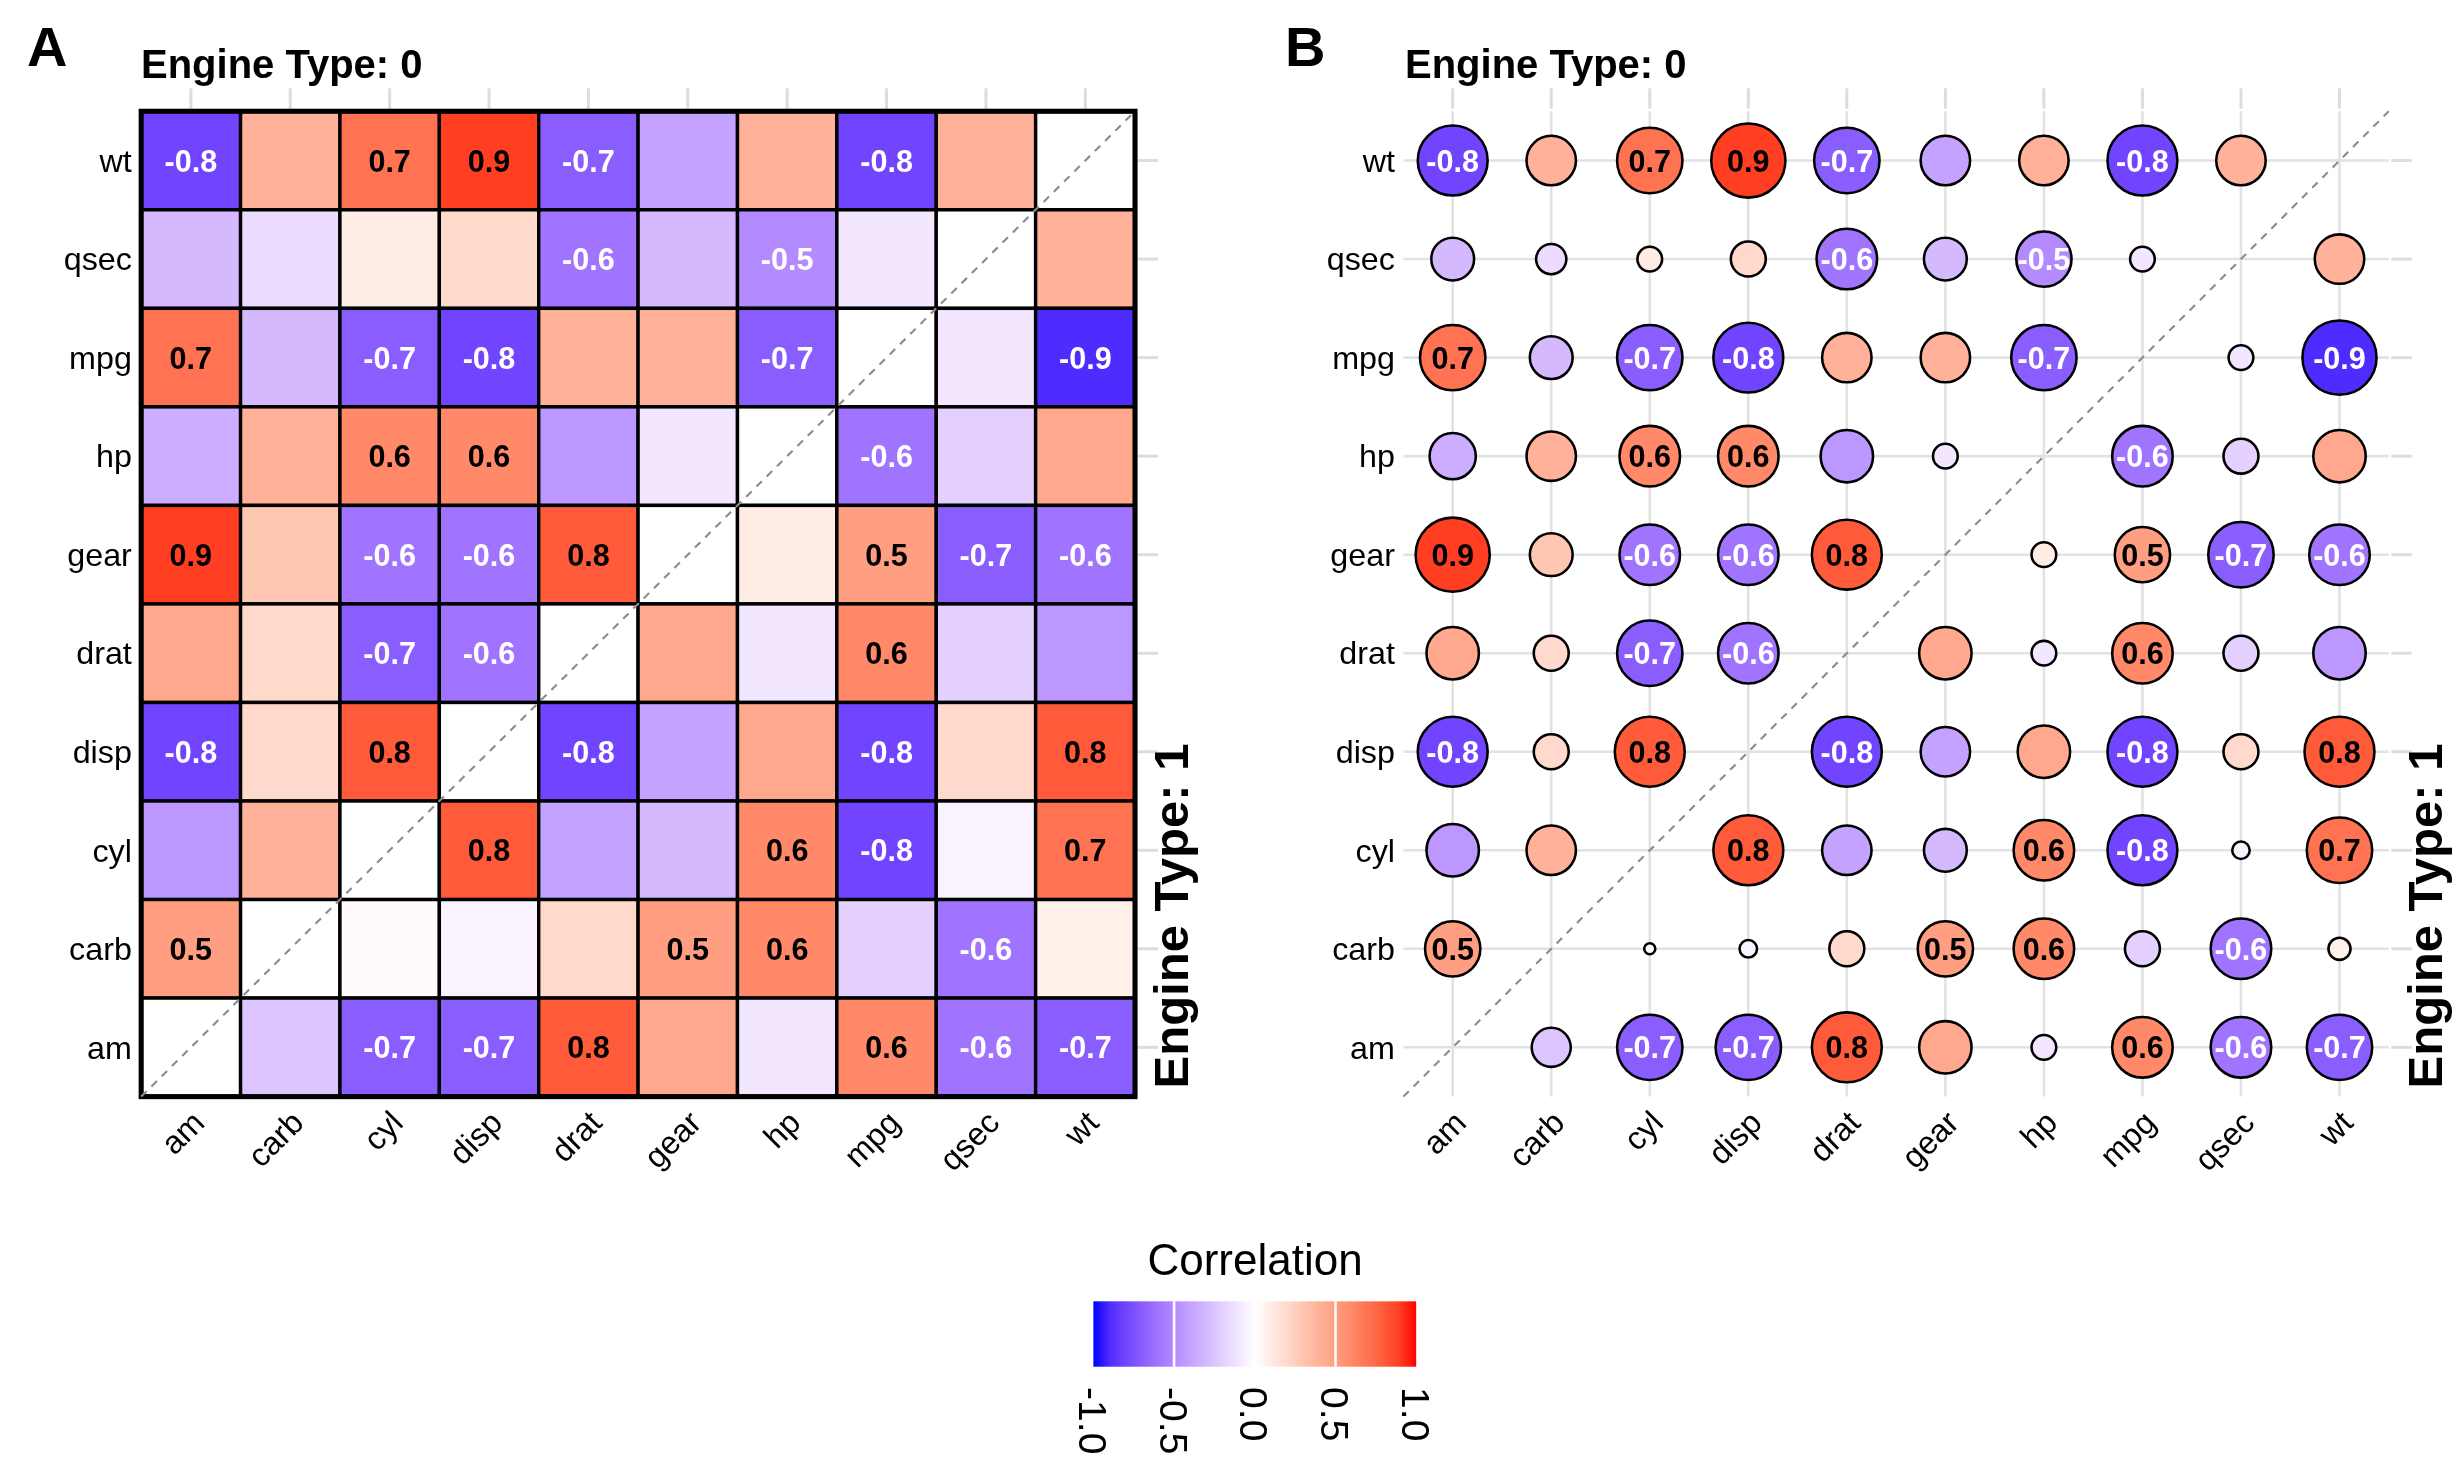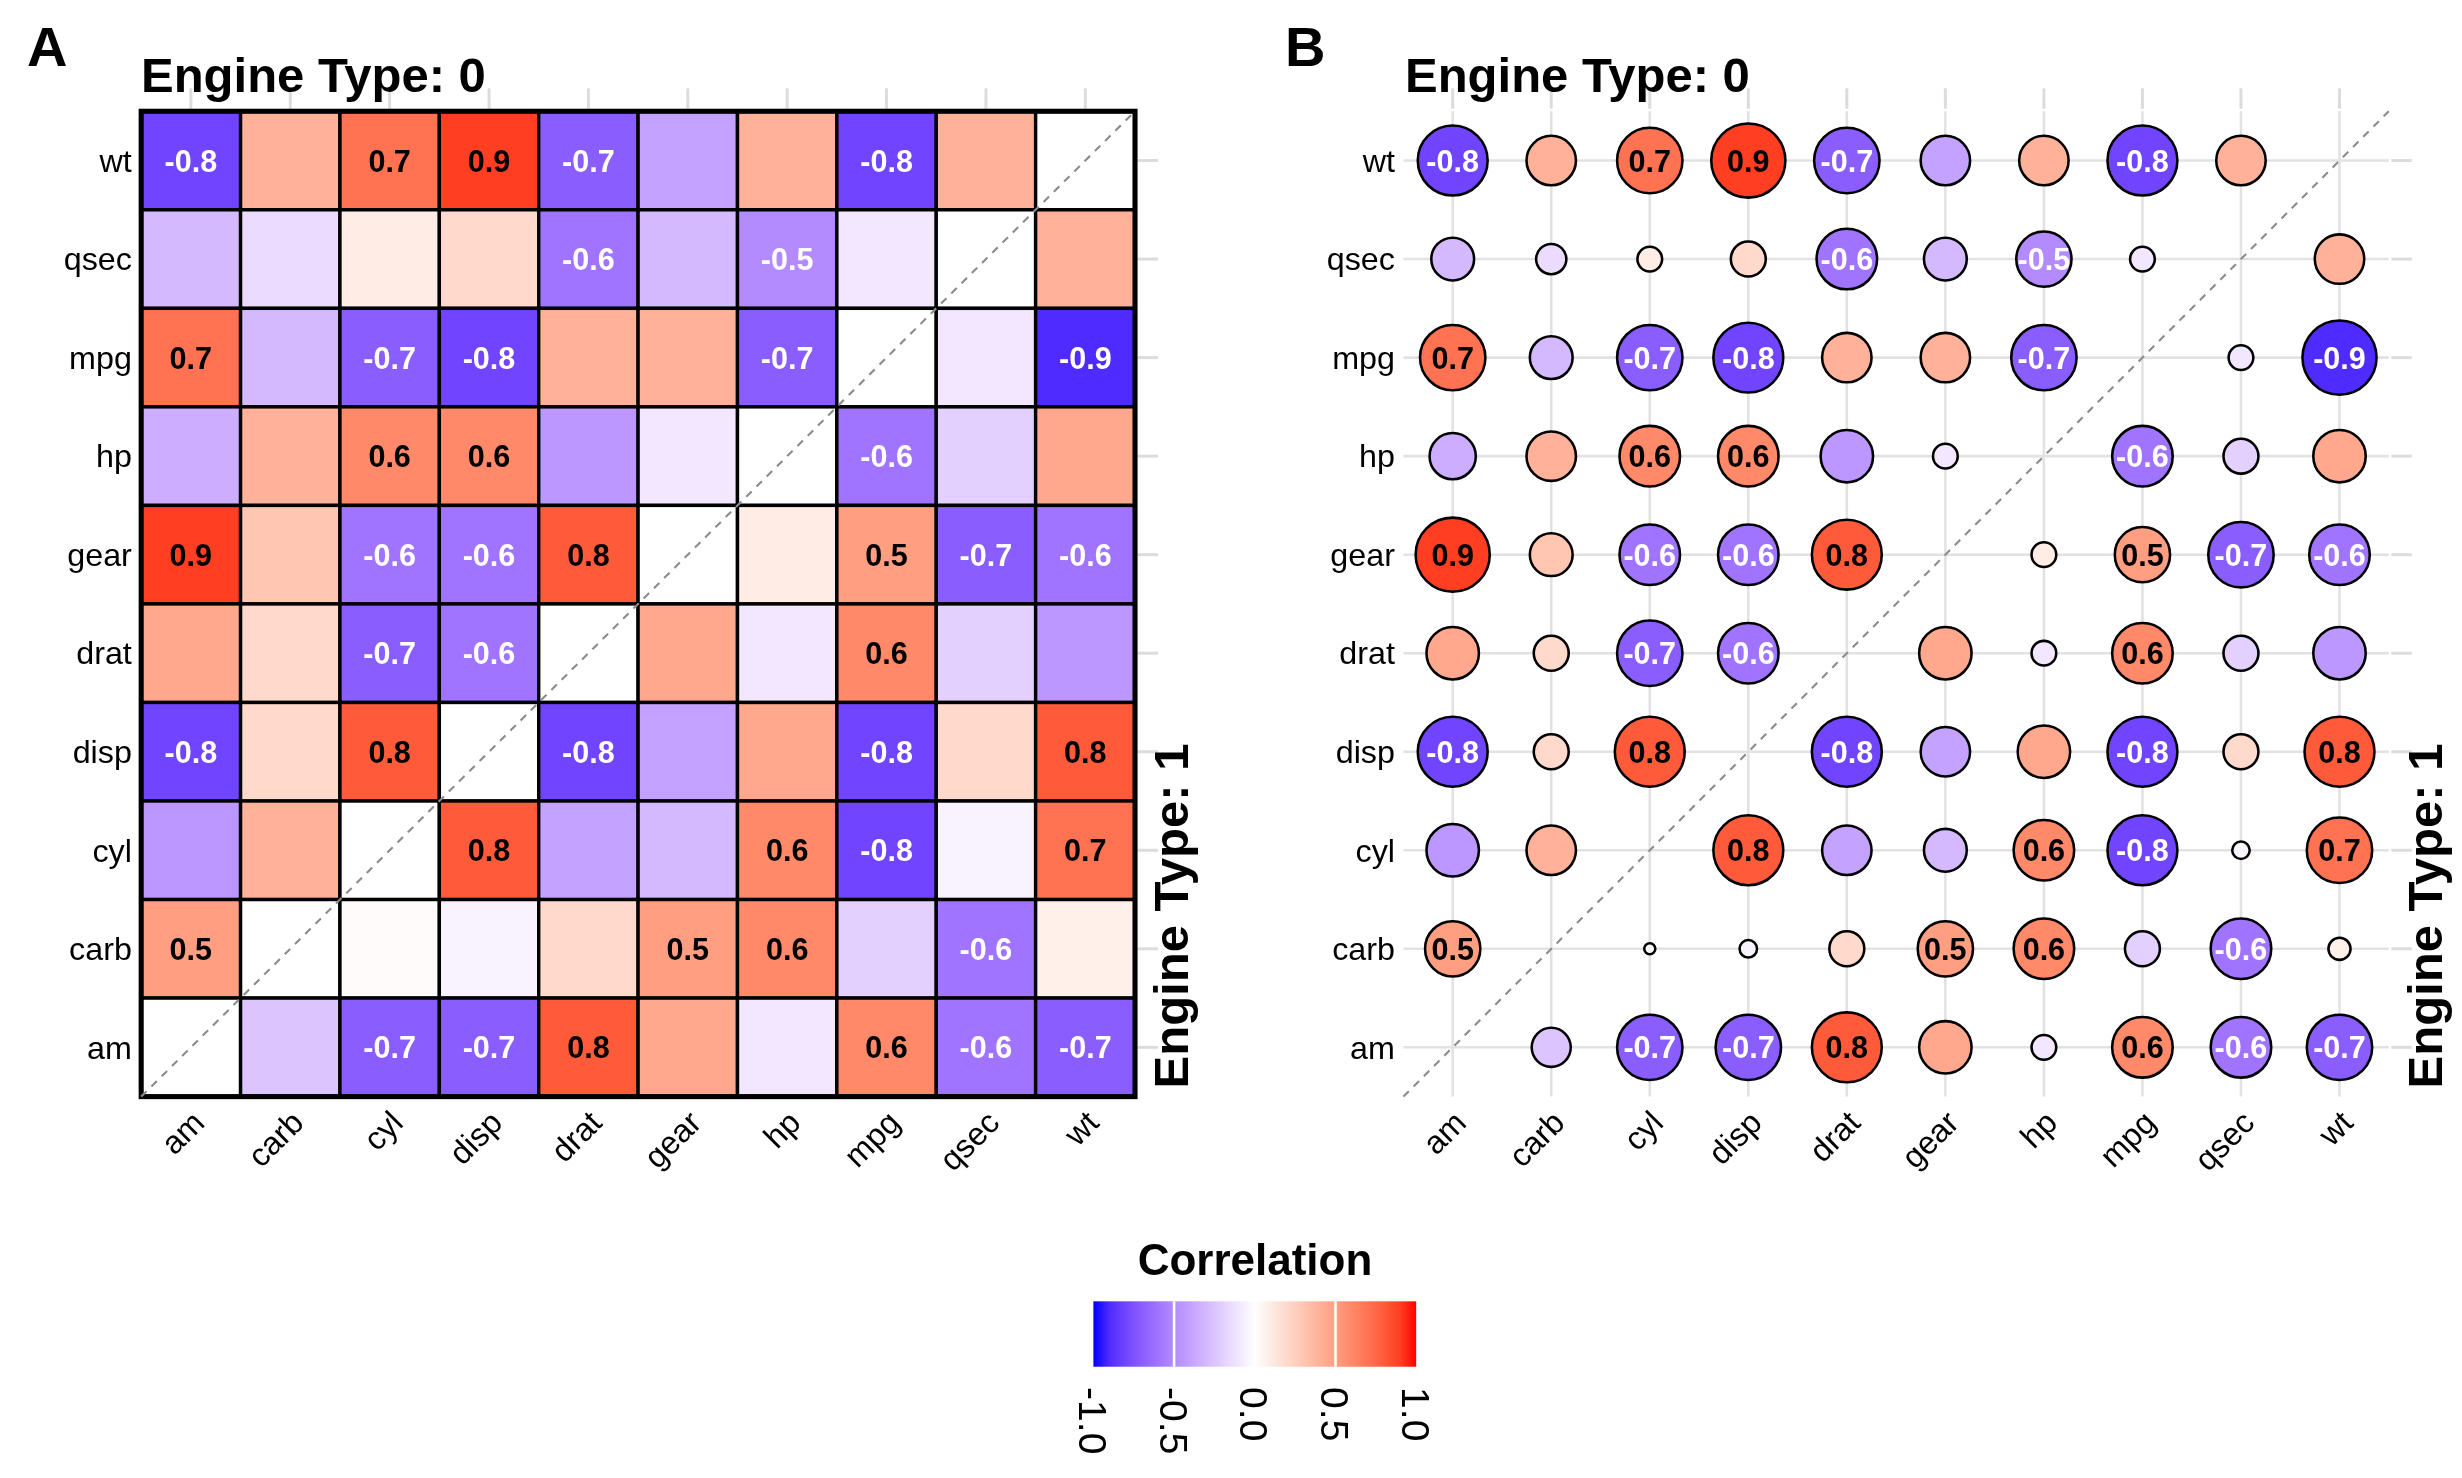--- a/index.html
+++ b/index.html
@@ -1,22 +1,22 @@
 <!DOCTYPE html>
 <html style="font-size:13.6px"><head>
 <meta charset="utf-8">
 <style>
   html,body{margin:0;padding:0;background:#ffffff;}
   #figure{position:relative;width:2462px;height:1478px;background:#ffffff;overflow:hidden;
           font-family:"Liberation Sans", sans-serif;color:#000;}
   .panel-tag{position:absolute;font-size:56px;font-weight:bold;line-height:1;}
-  .panel-title{position:absolute;font-size:49px;font-weight:bold;line-height:1;white-space:nowrap;margin-top:7px;}
+  .panel-title{position:absolute;font-size:40px;font-weight:bold;line-height:1;white-space:nowrap;}
   .right-label{position:absolute;font-size:49px;font-weight:bold;white-space:nowrap;
                transform:translate(-50%,-50%) rotate(-90deg);}
-  .legend-title{position:absolute;font-size:44px;font-weight:bold;white-space:nowrap;
+  .legend-title{position:absolute;font-size:44px;font-weight:normal;white-space:nowrap;
                 transform:translateX(-50%);}
   svg text{font-family:"Liberation Sans", sans-serif;}
 </style>
 </head>
 <body>
 
 <div id="figure">
   <svg id="chart" width="2462" height="1478" viewBox="0 0 2898 1740">
       <g>
         <line x1="224.5" y1="104" x2="224.5" y2="128" stroke="#dcdcdc" stroke-width="3.5"></line>

